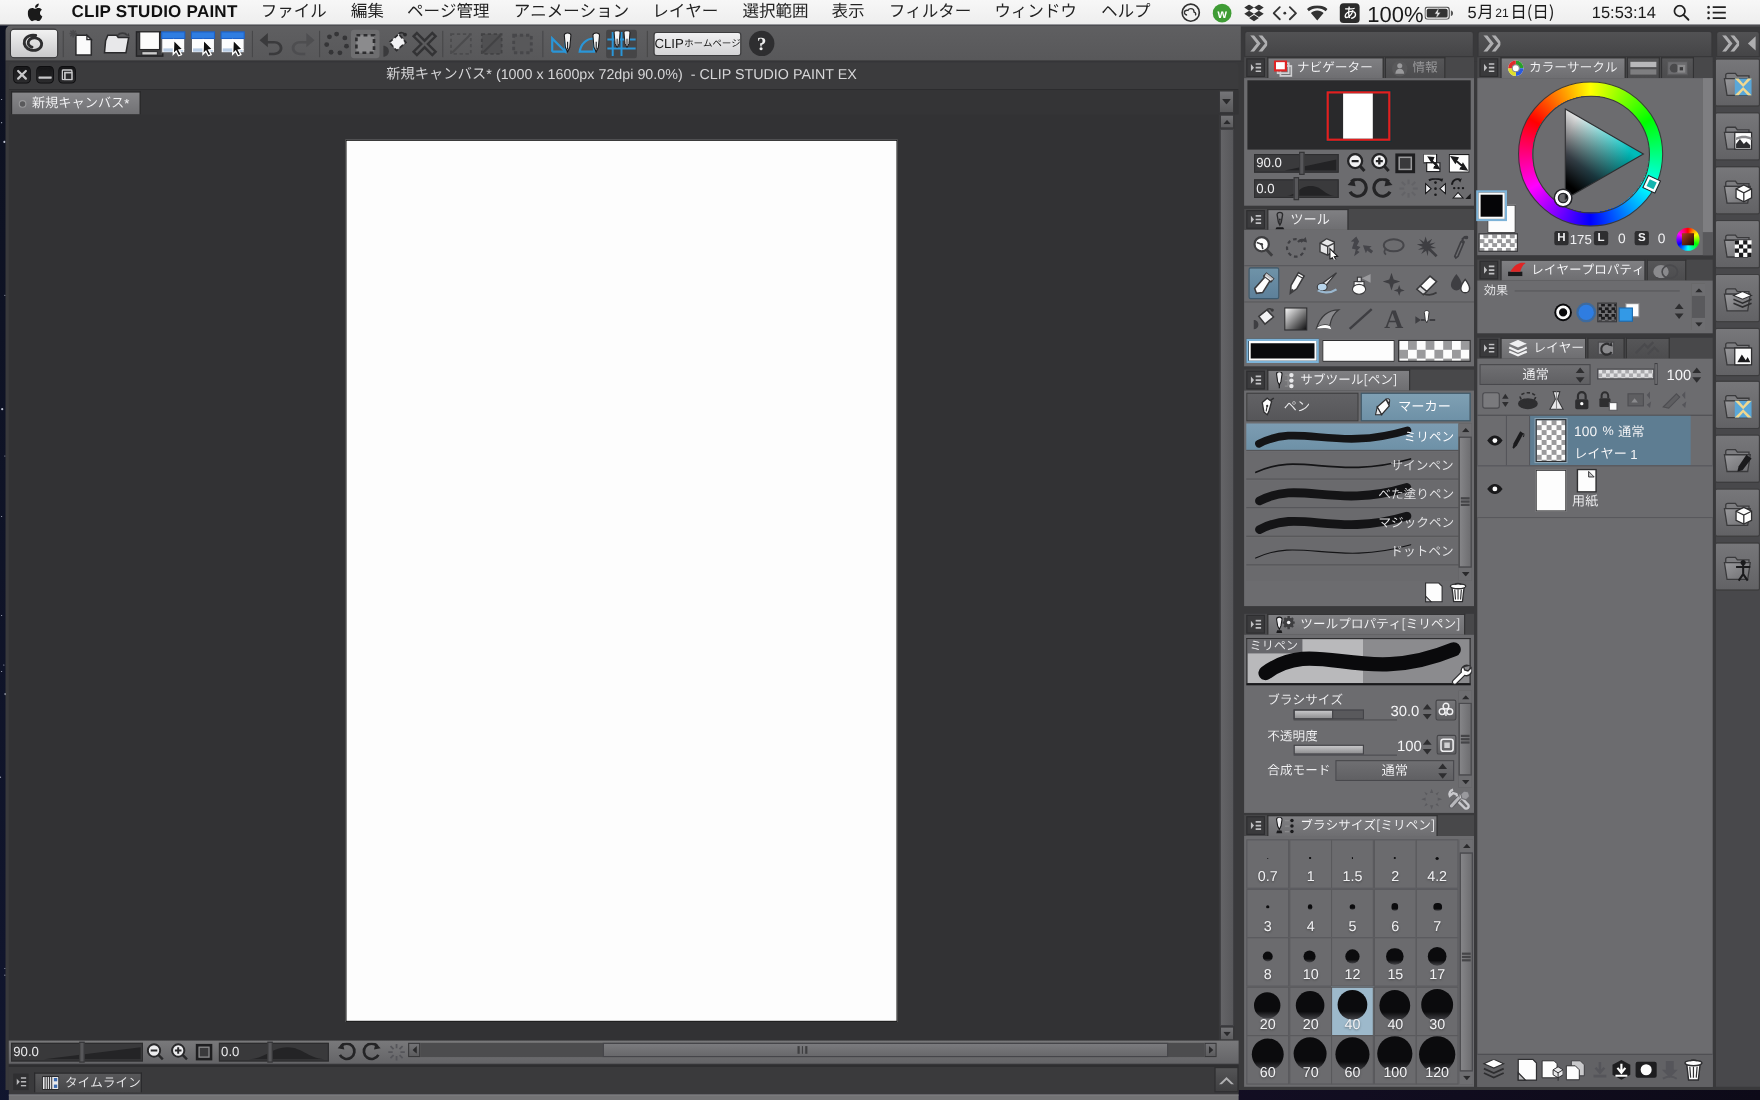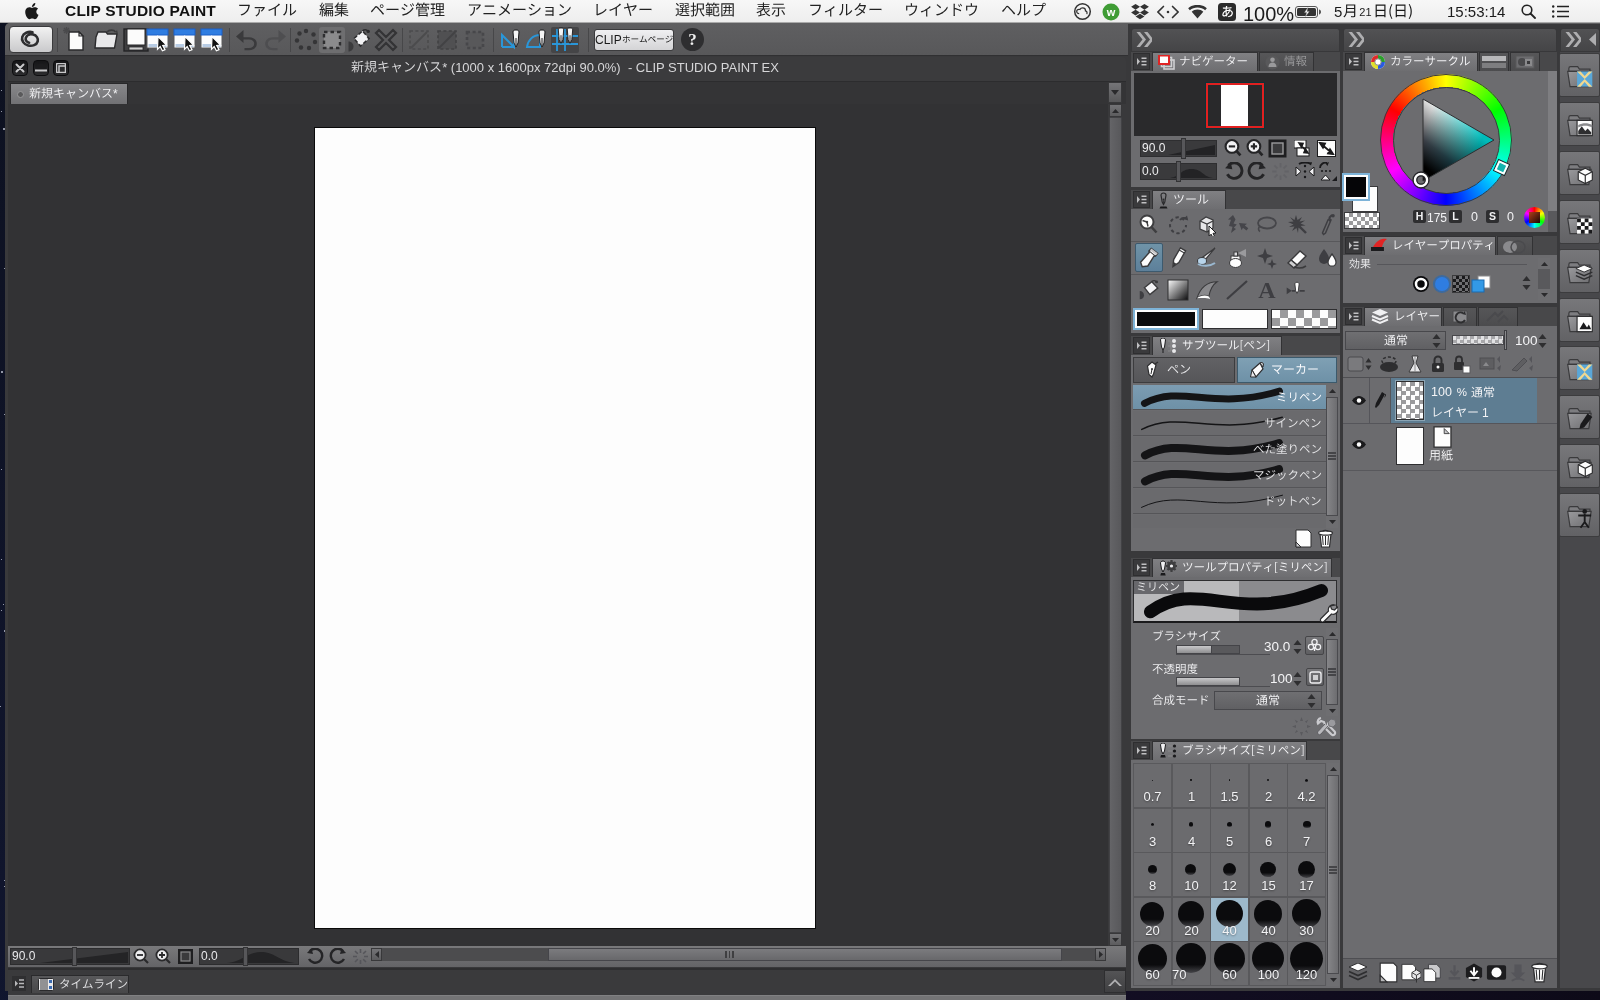--- a/index.html
+++ b/index.html
@@ -1116,21 +1116,21 @@
 <div class="abs" style="left:1254.1px;top:899.8px;width:28px;height:28px;border-radius:50%;background:linear-gradient(#0b0b0d 72%,#46464a 100%)"></div>
 <div class="abs" style="left:1249px;top:923px;width:39px;text-align:center;color:#f2f2f4;font-size:13px;text-shadow:0 1px 2px rgba(0,0,0,0.4)">40</div>
 <div class="abs" style="left:1287px;top:897px;width:39px;height:45px;background:#6b6b6e;border:1px solid #59595c"></div>
 <div class="abs" style="left:1292.2px;top:899.3px;width:29px;height:29px;border-radius:50%;background:linear-gradient(#0b0b0d 72%,#46464a 100%)"></div>
 <div class="abs" style="left:1287px;top:923px;width:39px;text-align:center;color:#f2f2f4;font-size:13px;text-shadow:0 1px 2px rgba(0,0,0,0.4)">30</div>
 <div class="abs" style="left:1133px;top:941px;width:39px;height:45px;background:#6b6b6e;border:1px solid #59595c"></div>
 <div class="abs" style="left:1137.8px;top:943.9px;width:29px;height:29px;border-radius:50%;background:linear-gradient(#0b0b0d 72%,#46464a 100%)"></div>
 <div class="abs" style="left:1133px;top:967px;width:39px;text-align:center;color:#f2f2f4;font-size:13px;text-shadow:0 1px 2px rgba(0,0,0,0.4)">60</div>
 <div class="abs" style="left:1172px;top:941px;width:39px;height:45px;background:#6b6b6e;border:1px solid #59595c"></div>
 <div class="abs" style="left:1175.9px;top:943.4px;width:30px;height:30px;border-radius:50%;background:linear-gradient(#0b0b0d 72%,#46464a 100%)"></div>
-<div class="abs" style="left:1172px;top:967px;width:39px;text-align:left;color:#f2f2f4;font-size:13px;text-shadow:0 1px 2px rgba(0,0,0,0.4)">70</div>
+<div class="abs" style="left:1172px;top:967px;width:39px;text-align:center;color:#f2f2f4;font-size:13px;text-shadow:0 1px 2px rgba(0,0,0,0.4)">70</div>
 <div class="abs" style="left:1210px;top:941px;width:39px;height:45px;background:#6b6b6e;border:1px solid #59595c"></div>
 <div class="abs" style="left:1214.0px;top:942.9px;width:31px;height:31px;border-radius:50%;background:linear-gradient(#0b0b0d 72%,#46464a 100%)"></div>
 <div class="abs" style="left:1210px;top:967px;width:39px;text-align:center;color:#f2f2f4;font-size:13px;text-shadow:0 1px 2px rgba(0,0,0,0.4)">60</div>
 <div class="abs" style="left:1249px;top:941px;width:39px;height:45px;background:#6b6b6e;border:1px solid #59595c"></div>
 <div class="abs" style="left:1252.1px;top:942.4px;width:32px;height:32px;border-radius:50%;background:linear-gradient(#0b0b0d 72%,#46464a 100%)"></div>
 <div class="abs" style="left:1249px;top:967px;width:39px;text-align:center;color:#f2f2f4;font-size:13px;text-shadow:0 1px 2px rgba(0,0,0,0.4)">100</div>
 <div class="abs" style="left:1287px;top:941px;width:39px;height:45px;background:#6b6b6e;border:1px solid #59595c"></div>
 <div class="abs" style="left:1290.2px;top:941.9px;width:33px;height:33px;border-radius:50%;background:linear-gradient(#0b0b0d 72%,#46464a 100%)"></div>
 <div class="abs" style="left:1287px;top:967px;width:39px;text-align:center;color:#f2f2f4;font-size:13px;text-shadow:0 1px 2px rgba(0,0,0,0.4)">120</div>
 <div class="abs" style="left:1327px;top:763px;width:12px;height:223px;background:#555558"></div>

